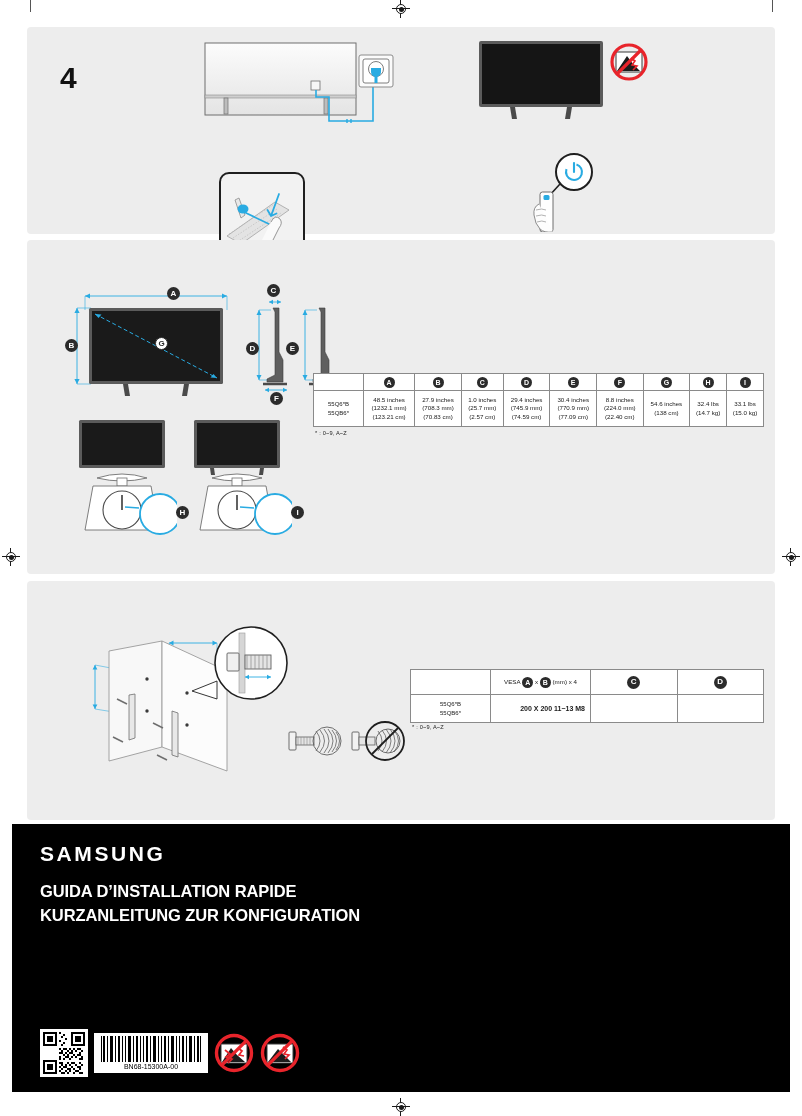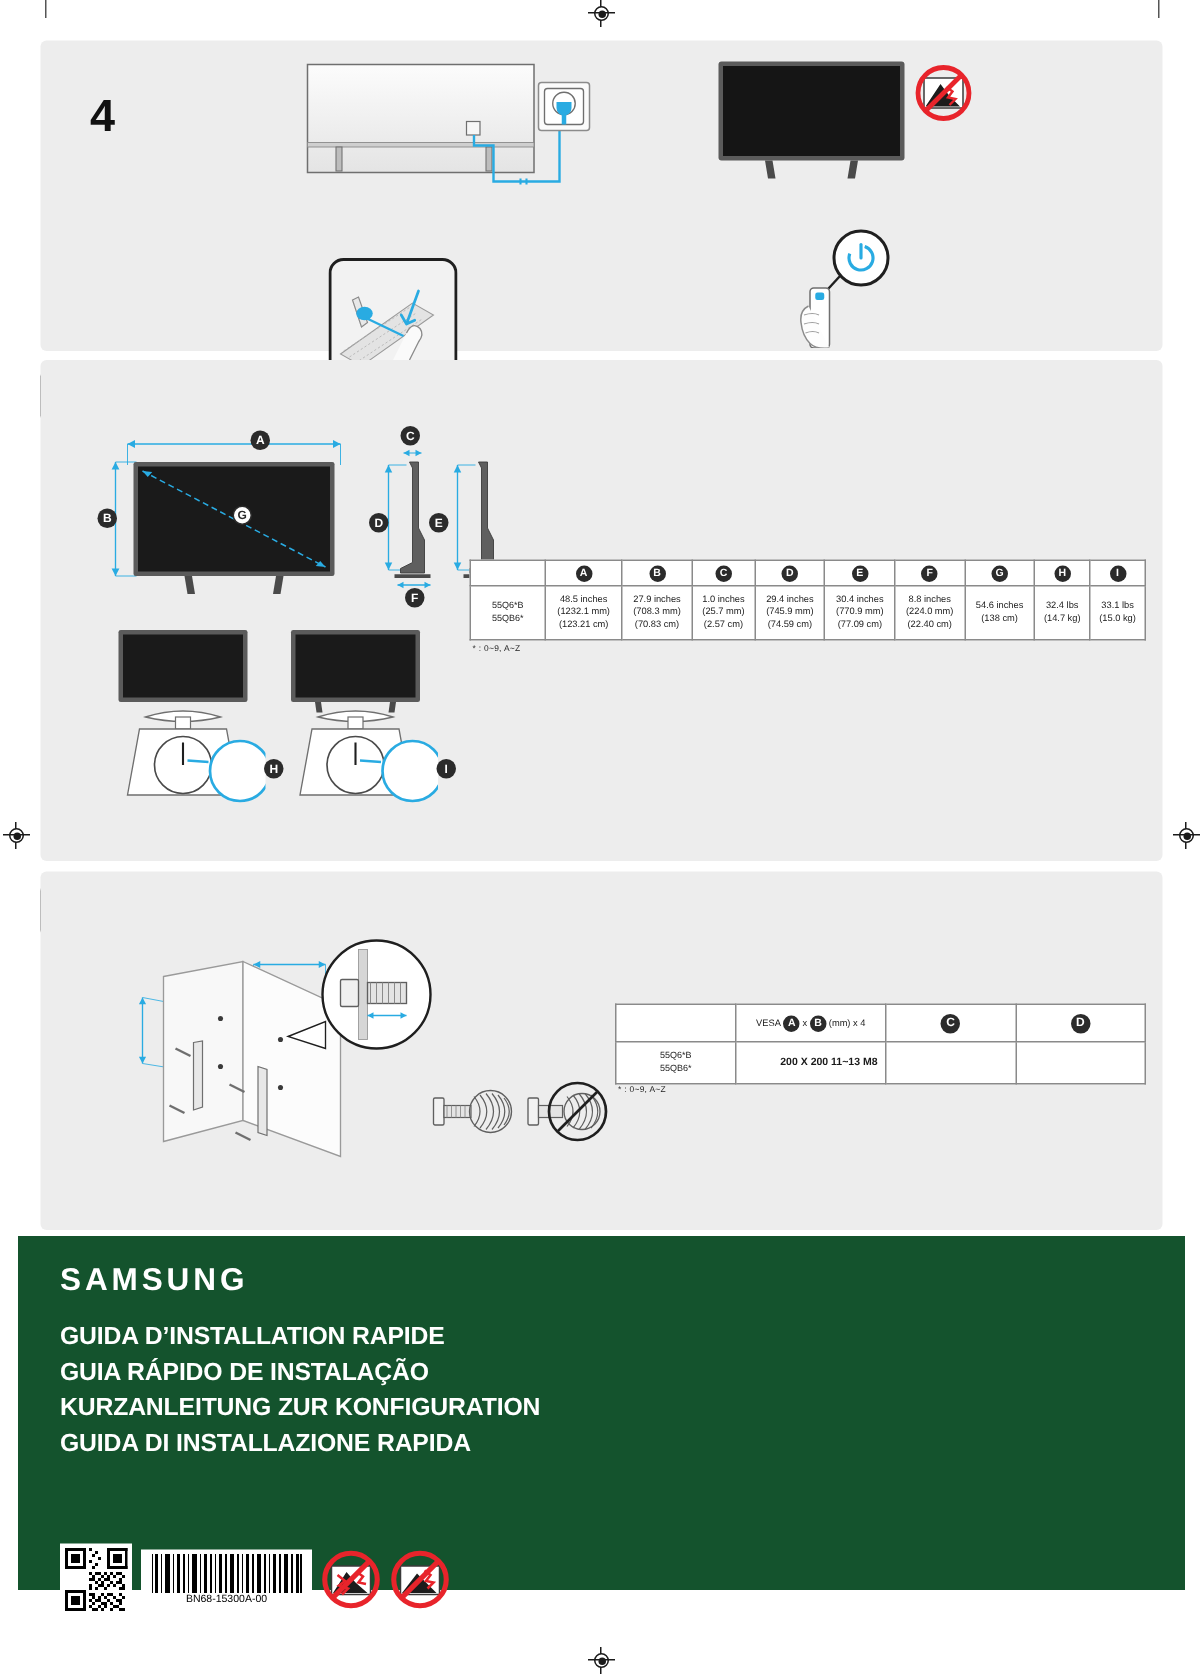--- a/index.html
+++ b/index.html
@@ -98,22 +98,22 @@
   }
   .mk.lg { width: 13px; height: 13px; font-size: 8px; }
   .mk.open { background:#fff; color:#2b2b2b; border:1.2px solid #2b2b2b; }
 
   .mk-abs { position: absolute; }
 
   
   #banner {
     position: absolute;
     left: 12px; top: 824px;
-    width: 778px; height: 236px;
-    background: #14532d;
+    width: 778px; height: 268px;
+    background: #000000;
   }
   #samsung-logo {
     position: absolute; left: 28px; top: 18px;
     color: #fff;
     font-size: 21px;
     font-weight: bold;
     letter-spacing: 2.6px;
     font-family: "Liberation Sans", sans-serif;
   }
   #titles {
@@ -481,23 +481,21 @@
       </tr>
     </tbody>
   </table>
   <div class="note" id="note-vesa">* : 0~9, A~Z</div>
 
   <div id="banner">
     <div id="samsung-logo">SAMSUNG</div>
 
     <div id="titles">
       <div>GUIDA D’INSTALLATION RAPIDE</div>
-      <div>GUIA RÁPIDO DE INSTALAÇÃO</div>
       <div>KURZANLEITUNG ZUR KONFIGURATION</div>
-      <div>GUIDA DI INSTALLAZIONE RAPIDA</div>
     </div>
 
     <div id="codes">
       <div class="code-box">
         <svg id="qr" viewBox="0 0 21 21" shape-rendering="crispEdges">
           <rect width="21" height="21" fill="#fff"></rect>
           <g fill="#000">
             <rect x="0" y="0" width="7" height="1"></rect>
               <rect x="0" y="6" width="7" height="1"></rect>
             <rect x="0" y="0" width="1" height="7"></rect>

